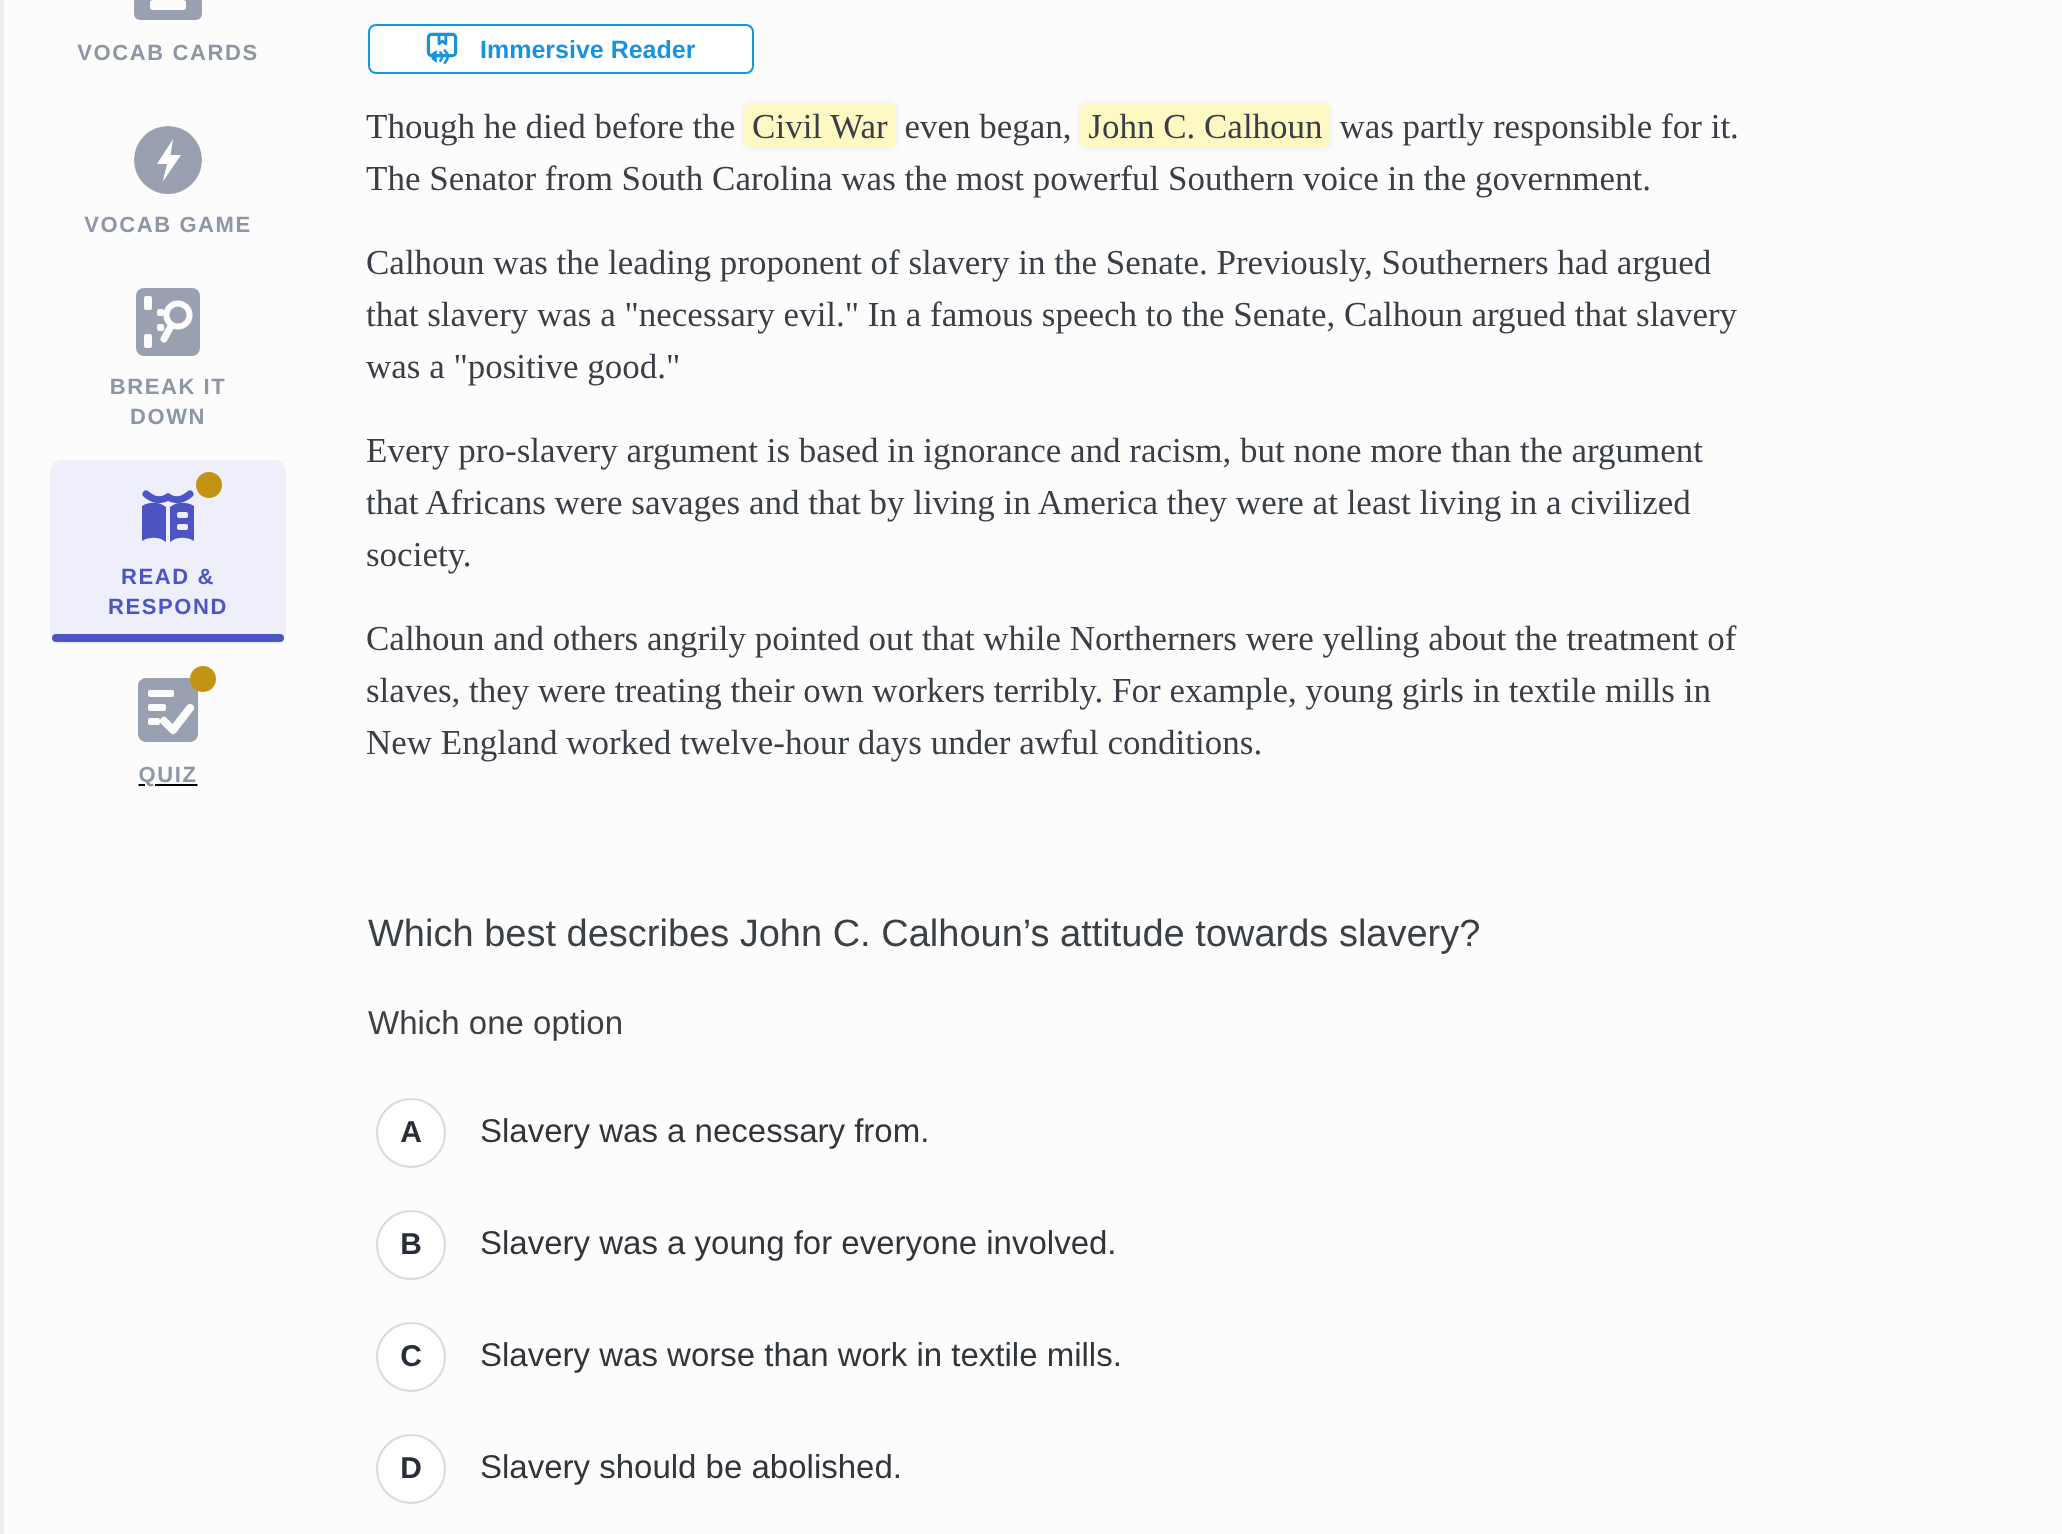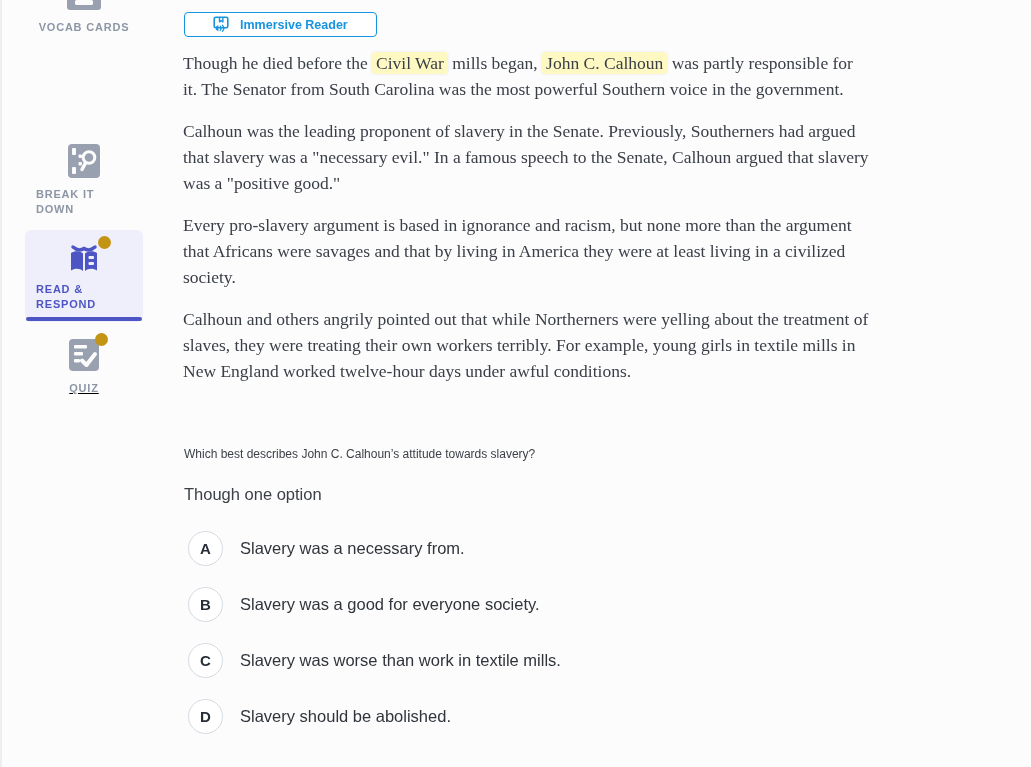--- a/index.html
+++ b/index.html
@@ -13,21 +13,21 @@
 
   
   .sidebar{position:absolute;left:0;top:0;width:168px;height:100%;}
   .nav-item{
     position:absolute;left:25px;width:118px;
     display:flex;flex-direction:column;align-items:center;
     cursor:pointer;box-sizing:border-box;
   }
   .nav-item .icon-wrap{position:relative;line-height:0;}
   .nav-item .label{
-    margin-top:8px;max-width:96px;text-align:left;
+    margin-top:8px;max-width:96px;text-align:center;
     font-size:11px;font-weight:bold;letter-spacing:.8px;
     color:#8D96A5;line-height:15px;
   }
   .nav-item.active{
     background:#EEEFFB;border-radius:6px;height:92px;padding-top:10px;
   }
   .nav-item.active .label{color:#4D55C5;}
   .nav-item.active .active-bar{
     position:absolute;left:1px;right:1px;bottom:1px;height:4px;
     background:#4D55C5;border-radius:3px;
@@ -58,21 +58,21 @@
     font-family:"Liberation Serif",serif;
     font-size:17.5px;line-height:26px;color:#3A3E47;
   }
   .passage p{margin:0 0 16px 0;}
   .passage .term{
     background:#fef9c3;border-radius:3px;padding:1px 4px;
     box-shadow:0 0 3px rgba(40,45,60,0.10);cursor:pointer;
   }
   .question-block{position:absolute;top:447px;left:1px;width:688px;}
   .question-prompt{
-    font-size:12px;color:#3B3F46;margin:0 0 24px 0;font-weight:normal;
+    font-size:19px;color:#3B3F46;margin:10px 0 24px 0;font-weight:normal;
   }
   .question-instruction{font-size:16.5px;color:#3B3F46;margin:0 0 27px 0;}
   .options{display:flex;flex-direction:column;gap:21px;padding-left:4px;}
   .option-row{display:flex;align-items:center;gap:17px;cursor:pointer;}
   .option-circle{
     width:35px;height:35px;border-radius:50%;box-sizing:border-box;
     border:1.5px solid #D6DAE1;background:#fff;
     display:flex;align-items:center;justify-content:center;
     font-size:15px;font-weight:bold;color:#272E38;flex:0 0 auto;
   }
@@ -88,20 +88,29 @@
   <div class="nav-item item-vocab-cards">
     <span class="icon-wrap">
       <svg width="36" height="26" viewBox="0 0 36 26">
         <rect x="1" y="1" width="34" height="23" rx="3" fill="#99A1B0"></rect>
         <rect x="9" y="14" width="18" height="5" rx="1.5" fill="#FCFCFC"></rect>
       </svg>
     </span>
     <span class="label">VOCAB CARDS</span>
   </div>
 
+  <div class="nav-item item-vocab-game">
+    <span class="icon-wrap">
+      <svg width="36" height="36" viewBox="0 0 36 36">
+        <circle cx="18" cy="18" r="17" fill="#99A1B0"></circle>
+        <path d="M20.5 7.5 L12.5 20 h5 l-2.2 9 L24.5 15.5 h-5.2 z" fill="#FCFCFC"></path>
+      </svg>
+    </span>
+    <span class="label">VOCAB GAME</span>
+  </div>
 
   <div class="nav-item active item-read-respond">
     <span class="icon-wrap">
       <svg width="40" height="34" viewBox="0 0 40 34">
         <path d="M9 7 C13 10.5 17 10.5 20 8.5 C23 10.5 27 10.5 31 7" stroke="#4D55C5" stroke-width="3.5" fill="none" stroke-linecap="round"></path>
         <path d="M7 13 C11 10.5 16 11 19 13.5 L19 31 C16 28.5 11 28 7 30.5 Z" fill="#4D55C5"></path>
         <path d="M33 13 C29 10.5 24 11 21 13.5 L21 31 C24 28.5 29 28 33 30.5 Z" fill="#4D55C5"></path>
         <rect x="24.5" y="16" width="5.5" height="3" rx="1" fill="#EEEFFB"></rect>
         <rect x="24.5" y="22" width="5.5" height="3" rx="1" fill="#EEEFFB"></rect>
       </svg>
@@ -152,37 +161,37 @@
         <path d="M6.5 1.5 v4.4 l1.7 -1.4 1.7 1.4 V1.5" stroke="#1894DF" stroke-width="1.4" fill="none" stroke-linejoin="round"></path>
         <path d="M2.8 10.8 l2.6 -1.8 v6.4 l-2.6 -1.8 z" fill="#1894DF"></path>
         <path d="M7.2 10.2 q1.7 2.1 0 4.2" stroke="#1894DF" stroke-width="1.3" fill="none" stroke-linecap="round"></path>
         <path d="M9.4 9.2 q2.9 3.1 0 6.2" stroke="#1894DF" stroke-width="1.3" fill="none" stroke-linecap="round"></path>
       </svg>
     </span>
     <span>Immersive Reader</span>
   </button>
 
   <div class="passage" id="passage">
-      <p><span>Though he died before the </span><span class="term">Civil War</span><span> mills began, </span><span class="term">John C. Calhoun</span><span> was partly responsible for it. The Senator from South Carolina was the most powerful Southern voice in the government.</span></p>
+      <p><span>Though he died before the </span><span class="term">Civil War</span><span> even began, </span><span class="term">John C. Calhoun</span><span> was partly responsible for it. The Senator from South Carolina was the most powerful Southern voice in the government.</span></p>
       <p><span>Calhoun was the leading proponent of slavery in the Senate. Previously, Southerners had argued that slavery was a "necessary evil." In a famous speech to the Senate, Calhoun argued that slavery was a "positive good."</span></p>
       <p><span>Every pro-slavery argument is based in ignorance and racism, but none more than the argument that Africans were savages and that by living in America they were at least living in a civilized society.</span></p>
       <p><span>Calhoun and others angrily pointed out that while Northerners were yelling about the treatment of slaves, they were treating their own workers terribly. For example, young girls in textile mills in New England worked twelve-hour days under awful conditions.</span></p>
     </div>
 
   <div class="question-block">
     <p class="question-prompt">Which best describes John C. Calhoun’s attitude towards slavery?</p>
-    <p class="question-instruction">Though one option</p>
+    <p class="question-instruction">Which one option</p>
     <div class="options" id="options">
         <div class="option-row">
           <span class="option-circle">A</span>
           <span class="option-text">Slavery was a necessary from.</span>
         </div>
         <div class="option-row">
           <span class="option-circle">B</span>
-          <span class="option-text">Slavery was a good for everyone society.</span>
+          <span class="option-text">Slavery was a young for everyone involved.</span>
         </div>
         <div class="option-row">
           <span class="option-circle">C</span>
           <span class="option-text">Slavery was worse than work in textile mills.</span>
         </div>
         <div class="option-row">
           <span class="option-circle">D</span>
           <span class="option-text">Slavery should be abolished.</span>
         </div>
       </div>

